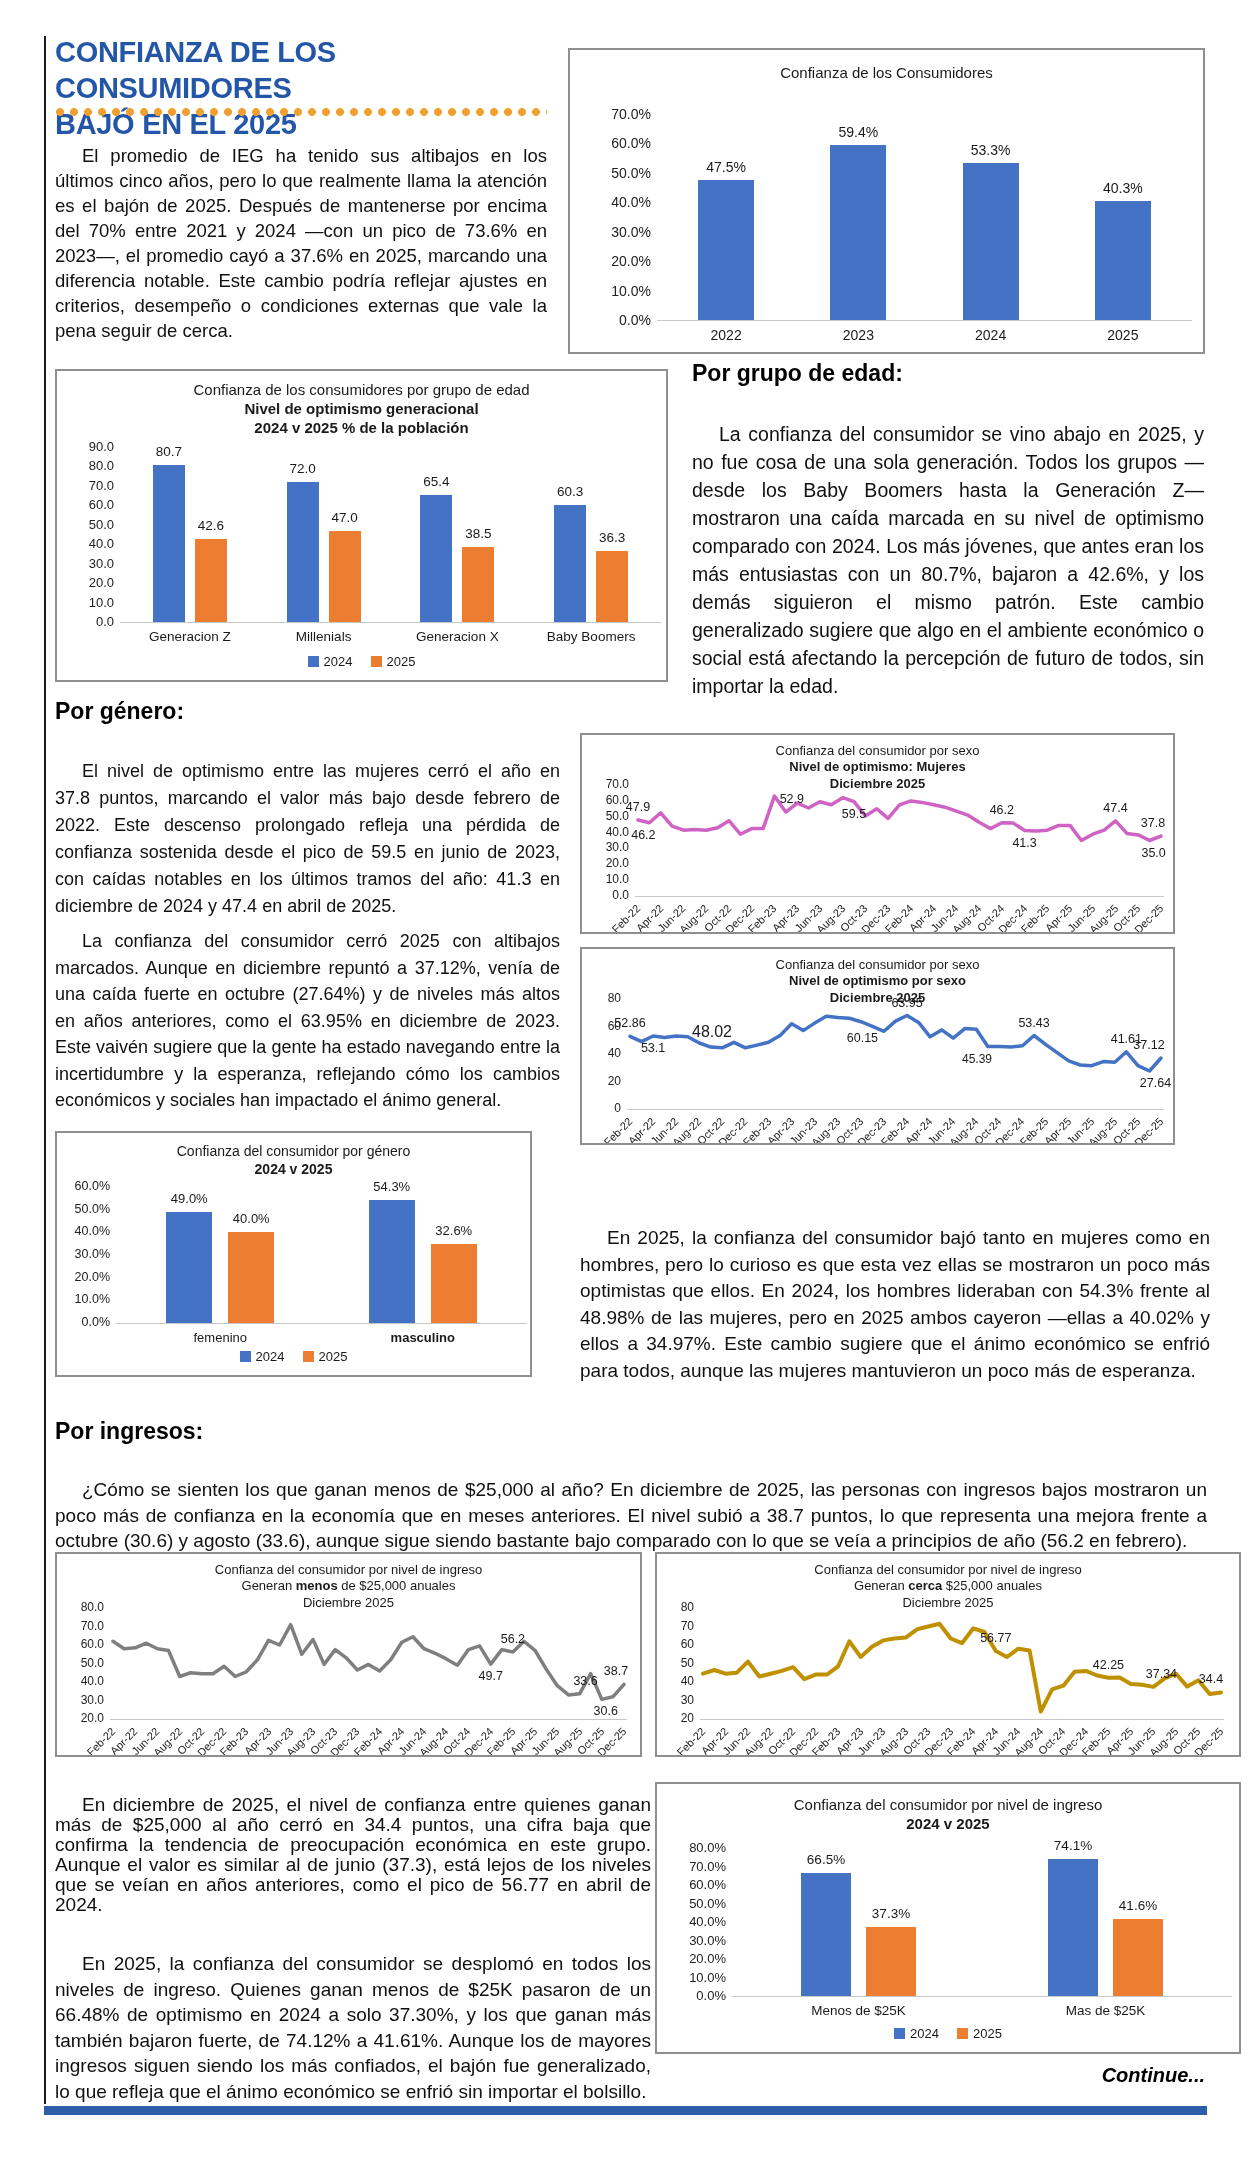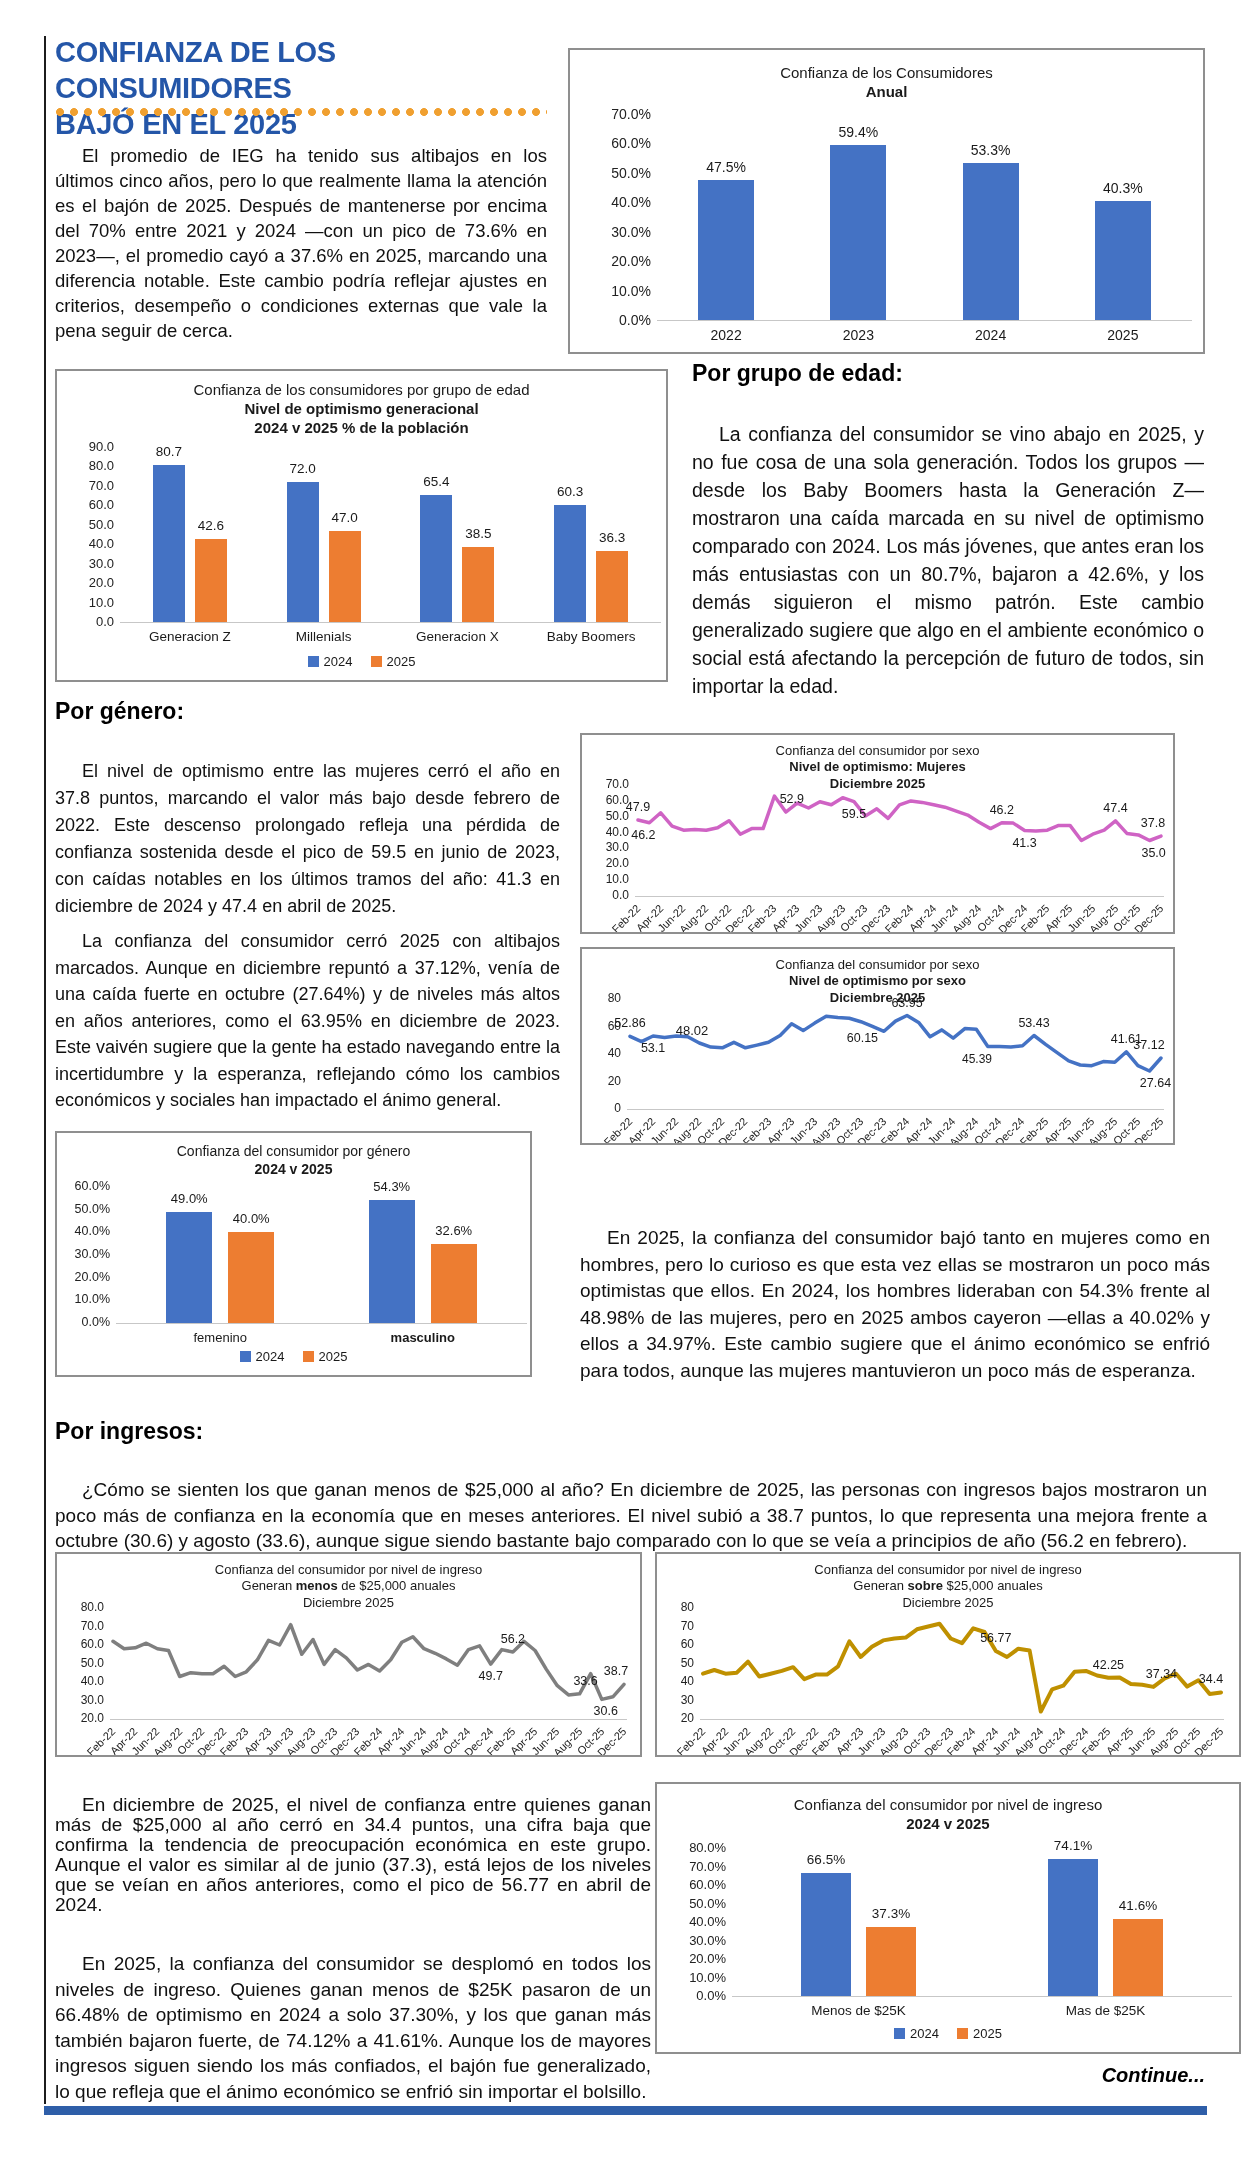--- a/index.html
+++ b/index.html
@@ -50,21 +50,20 @@
     <div>CONFIANZA DE LOS CONSUMIDORES</div>
     <div>BAJÓ EN EL 2025</div>
   </div>
   <div id="dots"></div>
 
   <p id="intro" class="para ind">El promedio de IEG ha tenido sus altibajos en los últimos cinco años, pero lo que realmente llama la atención es el bajón de 2025. Después de mantenerse por encima del 70% entre 2021 y 2024 —con un pico de 73.6% en 2023—, el promedio cayó a 37.6% en 2025, marcando una diferencia notable. Este cambio podría reflejar ajustes en criterios, desempeño o condiciones externas que vale la pena seguir de cerca.</p>
 
   <div class="chart" style="left: 568px; top: 48px; width: 637px; height: 306px;">
       <div class="ct" style="top: 14px; font-size: 15px;">
         <div>Confianza de los Consumidores</div>
-        <div style="font-weight: bold;">Anual</div>
       </div>
       <div class="ytick" style="top: 262px; left: 0px; width: 81px; font-size: 14px;">0.0%</div>
       <div class="ytick" style="top: 232.571px; left: 0px; width: 81px; font-size: 14px;">10.0%</div>
       <div class="ytick" style="top: 203.143px; left: 0px; width: 81px; font-size: 14px;">20.0%</div>
       <div class="ytick" style="top: 173.714px; left: 0px; width: 81px; font-size: 14px;">30.0%</div>
       <div class="ytick" style="top: 144.286px; left: 0px; width: 81px; font-size: 14px;">40.0%</div>
       <div class="ytick" style="top: 114.857px; left: 0px; width: 81px; font-size: 14px;">50.0%</div>
       <div class="ytick" style="top: 85.4286px; left: 0px; width: 81px; font-size: 14px;">60.0%</div>
       <div class="ytick" style="top: 56px; left: 0px; width: 81px; font-size: 14px;">70.0%</div>
       <div class="baseline" style="left: 87px; top: 270px; width: 535px;"></div>
@@ -224,21 +223,21 @@
       <div class="xtick" style="left: 361.391px; top: 166px; width: 52px; font-size: 11px;">Oct-24</div>
       <div class="xtick" style="left: 384.478px; top: 166px; width: 52px; font-size: 11px;">Dec-24</div>
       <div class="xtick" style="left: 407.565px; top: 166px; width: 52px; font-size: 11px;">Feb-25</div>
       <div class="xtick" style="left: 430.652px; top: 166px; width: 52px; font-size: 11px;">Apr-25</div>
       <div class="xtick" style="left: 453.739px; top: 166px; width: 52px; font-size: 11px;">Jun-25</div>
       <div class="xtick" style="left: 476.826px; top: 166px; width: 52px; font-size: 11px;">Aug-25</div>
       <div class="xtick" style="left: 499.913px; top: 166px; width: 52px; font-size: 11px;">Oct-25</div>
       <div class="xtick" style="left: 523px; top: 166px; width: 52px; font-size: 11px;">Dec-25</div>
       <div class="alab" style="left: 48px; top: 67.3175px; font-size: 12.5px;">52.86</div>
       <div class="alab" style="left: 71.087px; top: 91.9875px; font-size: 12.5px;">53.1</div>
-      <div class="alab" style="left: 110px; top: 73.9725px; font-size: 13px;">48.02</div>
+      <div class="alab" style="left: 130px; top: 73.9725px; font-size: 16px;">48.02</div>
       <div class="alab" style="left: 280.413px; top: 82.2938px; font-size: 12.5px;">60.15</div>
       <div class="alab" style="left: 325.043px; top: 46.5px; font-size: 12.5px;">63.95</div>
       <div class="alab" style="left: 395px; top: 102.589px; font-size: 12px; text-align: right;">45.39</div>
       <div class="alab" style="left: 452.022px; top: 66.5337px; font-size: 12.5px;">53.43</div>
       <div class="alab" style="left: 544.37px; top: 82.7862px; font-size: 12.5px;">41.61</div>
       <div class="alab" style="left: 573.457px; top: 126.995px; font-size: 12.5px;">27.64</div>
       <div class="alab" style="left: 567px; top: 88.96px; font-size: 12.5px;">37.12</div>
     </div>
 
   <div class="chart" style="left: 55px; top: 1131px; width: 477px; height: 246px;">
@@ -323,21 +322,21 @@
       <div class="xtick" style="left: 511px; top: 171px; width: 52px; font-size: 11px;">Dec-25</div>
       <div class="alab" style="left: 433.696px; top: 115.055px; font-size: 12.5px;">49.7</div>
       <div class="alab" style="left: 455.913px; top: 78.03px; font-size: 12.5px;">56.2</div>
       <div class="alab" style="left: 528.565px; top: 119.84px; font-size: 12.5px;">33.6</div>
       <div class="alab" style="left: 548.783px; top: 150.39px; font-size: 12.5px;">30.6</div>
       <div class="alab" style="left: 559px; top: 110.405px; font-size: 12.5px;">38.7</div>
     </div>
   <div class="chart" style="left: 655px; top: 1552px; width: 586px; height: 205px;">
       <div class="ct" style="top: 8px; font-size: 13px;">
         <div>Confianza del consumidor por nivel de ingreso</div>
-        <div><span>Generan </span><span style="font-weight: bold;">sobre</span><span> $25,000 anuales</span></div>
+        <div><span>Generan </span><span style="font-weight: bold;">cerca</span><span> $25,000 anuales</span></div>
         <div>Diciembre 2025</div>
       </div>
       <div class="ytick" style="top: 157px; left: 0px; width: 37px; font-size: 12px;">20</div>
       <div class="ytick" style="top: 138.5px; left: 0px; width: 37px; font-size: 12px;">30</div>
       <div class="ytick" style="top: 120px; left: 0px; width: 37px; font-size: 12px;">40</div>
       <div class="ytick" style="top: 101.5px; left: 0px; width: 37px; font-size: 12px;">50</div>
       <div class="ytick" style="top: 83px; left: 0px; width: 37px; font-size: 12px;">60</div>
       <div class="ytick" style="top: 64.5px; left: 0px; width: 37px; font-size: 12px;">70</div>
       <div class="ytick" style="top: 46px; left: 0px; width: 37px; font-size: 12px;">80</div>
       <div class="baseline" style="left: 43px; top: 165px; width: 524px;"></div>

